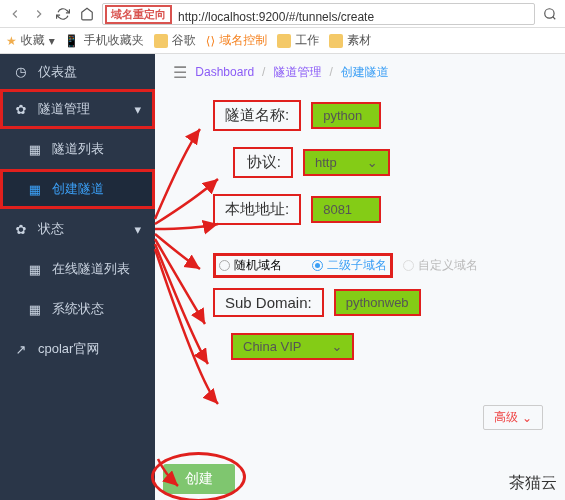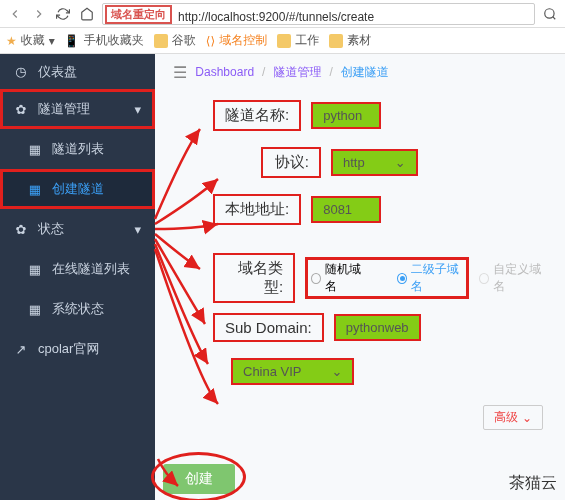--- a/index.html
+++ b/index.html
@@ -166,35 +166,34 @@
       <span class="bc-active">创建隧道</span>
     </div>
 
     <div class="form">
 
       <div class="form-row" style="margin-left:40px">
         <span class="label-box">隧道名称:</span>
         <span class="input-box">python</span>
       </div>
 
-      <div class="form-row" style="margin-left:88px">
+      <div class="form-row" style="margin-left:60px">
         <span class="label-box">协议:</span>
         <span class="input-box select-box">
           <span>http</span>
           <span>⌄</span>
         </span>
       </div>
 
       <div class="form-row" style="margin-left:40px">
         <span class="label-box">本地地址:</span>
         <span class="input-box">8081</span>
       </div>
 
       <div class="form-row" style="margin-left:40px;margin-top:28px;margin-bottom:10px">
-        <span class="label-box">域名类型:</span>
         <div class="radio-group hl-red" style="padding:4px 6px">
           <span class="radio-item">
             <span class="r-circle"></span>
             <span class="r-label">随机域名</span>
           </span>
           <span class="radio-item">
             <span class="r-circle checked"></span>
             <span class="r-label sel">二级子域名</span>
           </span>
         </div>

